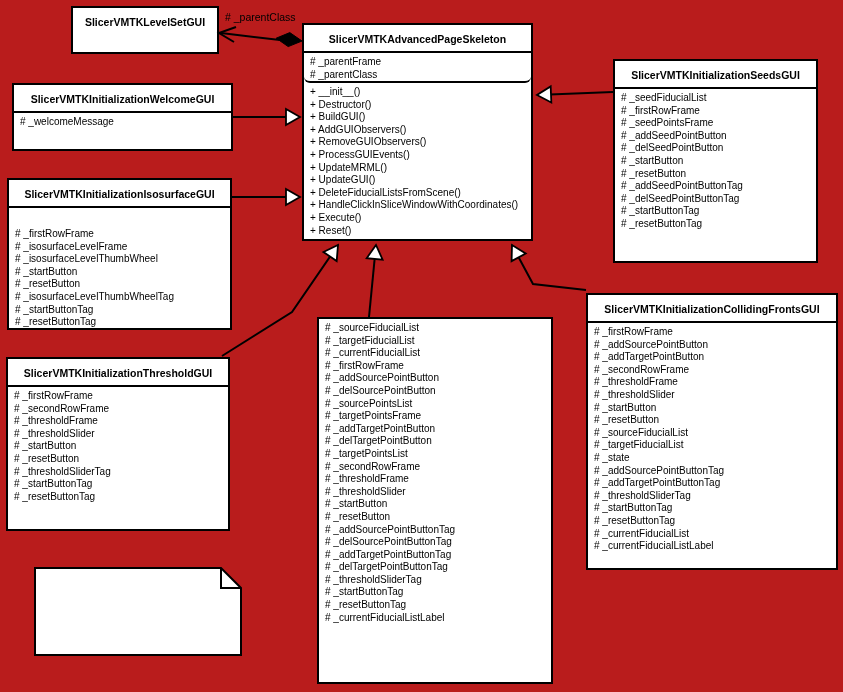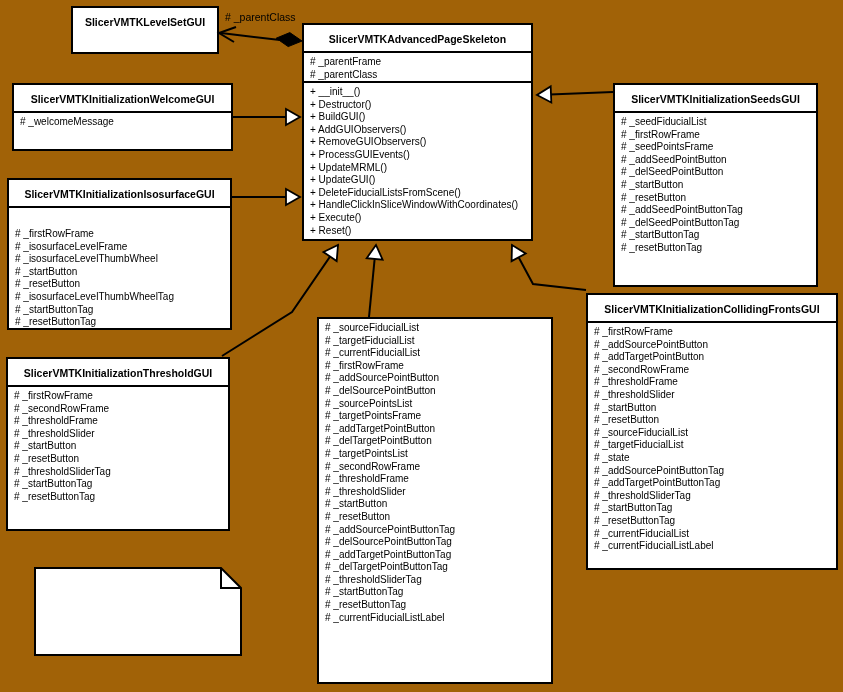--- a/index.html
+++ b/index.html
@@ -1,31 +1,31 @@
 <!DOCTYPE html>
 <html><head>
 <meta charset="utf-8">
 <style>
   * { margin:0; padding:0; box-sizing:border-box; }
   html,body { width:843px; height:692px; background:#fff; overflow:hidden; }
   #canvas {
-    position:relative; width:843px; height:692px; background:#a16207;
+    position:relative; width:843px; height:692px; background:#b91c1c;
     font-family:"Liberation Sans", sans-serif;
   }
   .uml-class {
     position:absolute; background:#fff; border:2px solid #000;
     display:flex; flex-direction:column;
   }
   .uml-title {
     font-weight:bold; text-align:center; font-size:10.5px;
     padding:8px 2px 6px; white-space:nowrap; color:#000;
   }
   .uml-title.divided { border-bottom:2px solid #000; }
   .compartment { padding:3px 4px 2px 6px; flex:0 0 auto; }
-  .compartment.divided { border-bottom:2px solid #000; }
+  .compartment.divided { border-bottom:2px solid #000;border-radius:6px; }
   .compartment.grow { flex:1 1 auto; }
   .member {
     font-size:10px; line-height:12.6px; white-space:nowrap; color:#000;
   }
   #assoc-label {
     position:absolute; left:225px; top:11px; font-size:10.5px;
     white-space:nowrap; color:#000;
   }
   #note-text {
     position:absolute; left:41px; top:572px; width:196px;
@@ -81,21 +81,21 @@
         <div class="member"># _isosurfaceLevelFrame</div>
         <div class="member"># _isosurfaceLevelThumbWheel</div>
         <div class="member"># _startButton</div>
         <div class="member"># _resetButton</div>
         <div class="member"># _isosurfaceLevelThumbWheelTag</div>
         <div class="member"># _startButtonTag</div>
         <div class="member"># _resetButtonTag</div>
       </div>
   </div>
 
-  <div class="uml-class" style="left:613px; top:59px; width:205px; height:204px;margin-top:24px;">
+  <div class="uml-class" style="left:613px; top:59px; width:205px; height:204px;">
     <div class="uml-title divided">SlicerVMTKInitializationSeedsGUI</div>
     <div class="compartment grow">
         <div class="member"># _seedFiducialList</div>
         <div class="member"># _firstRowFrame</div>
         <div class="member"># _seedPointsFrame</div>
         <div class="member"># _addSeedPointButton</div>
         <div class="member"># _delSeedPointButton</div>
         <div class="member"># _startButton</div>
         <div class="member"># _resetButton</div>
         <div class="member"># _addSeedPointButtonTag</div>

